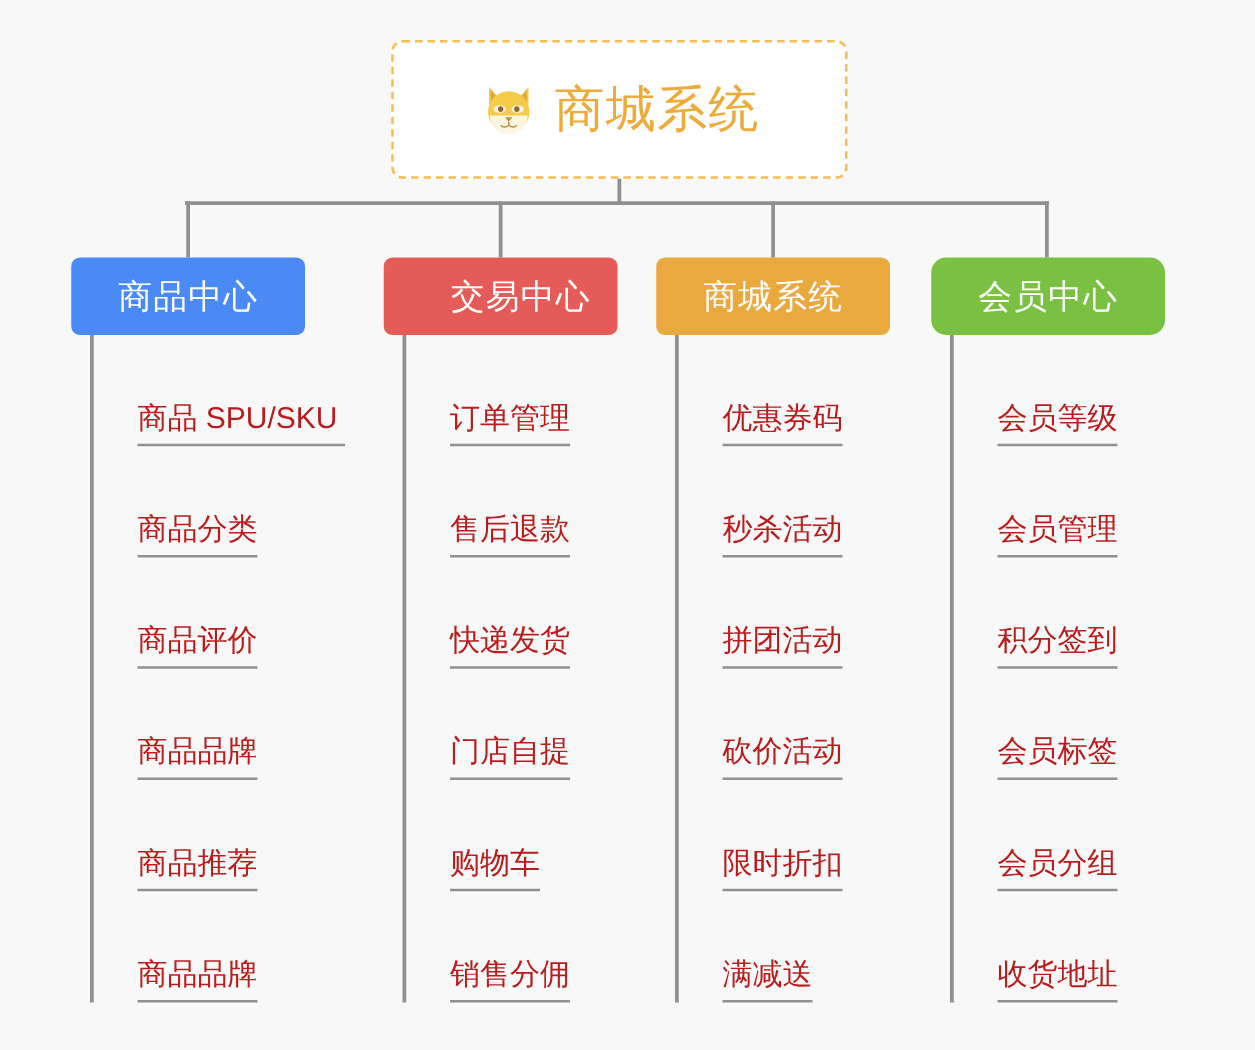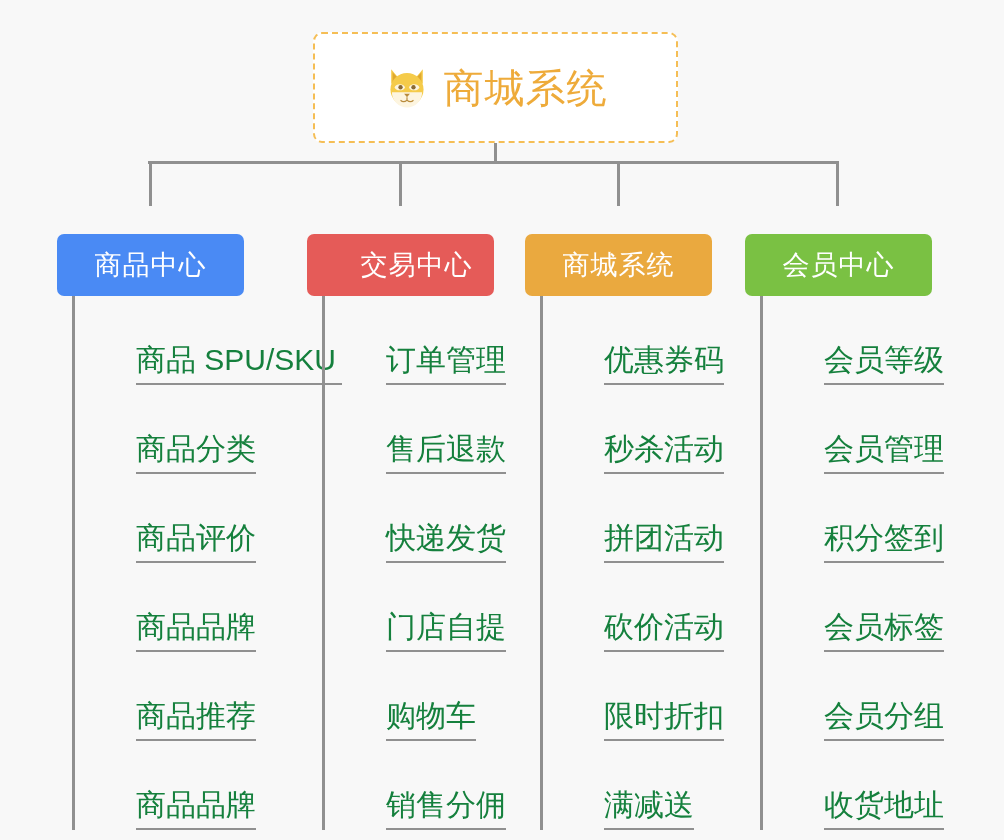--- a/index.html
+++ b/index.html
@@ -82,58 +82,56 @@
   .col-header {
     height: 62px;
     border-radius: 7px;
     display: flex;
     align-items: center;
     justify-content: center;
     color: #ffffff;
     font-size: 27px;
     letter-spacing: 1px;
     box-sizing: border-box;
-    margin-top: 28px;
   }
   .col-body {
     position: relative;
     margin-left: 15px;
     padding-left: 2px;
     border-left: 3px solid #909090;
   }
   .leaf {
     position: relative;
     height: 89px;
     box-sizing: border-box;
     display: flex;
     align-items: flex-end;
     padding-left: 33px;
   }
   .leaf-label {
-    font-size: 30px;
-    color: #15803d;
+    font-size: 24px;
+    color: #b91c1c;
     line-height: 1;
     white-space: nowrap;
     padding-bottom: 8px;
     border-bottom: 2px solid #909090;
-    margin-left: 26px;
   }
   .leaf-label.leaf-wide {
     padding-right: 6px;
   }
 
   
   #col-0 { left: 57px; }
   #col-0 .col-header { width: 187px; background: #4a8af4; }
   #col-1 { left: 307px; }
   #col-1 .col-header { width: 187px; background: #e55b58; padding-left: 32px; }
   #col-2 { left: 525px; }
   #col-2 .col-header { width: 187px; background: #eaa93f; }
   #col-3 { left: 745px; }
-  #col-3 .col-header { width: 187px; background: #7ac143; }
+  #col-3 .col-header { width: 187px; background: #7ac143; border-radius: 12px; }
 </style>
 </head>
 <body>
 
 <div id="canvas">
 
   <div class="root-node">
     <svg class="root-emoji" viewBox="0 0 64 64">
       <path d="M10 6 L10 26 L22 20 Z" fill="#f5cb4a"></path>
       <path d="M54 6 L54 26 L42 20 Z" fill="#f5cb4a"></path>

